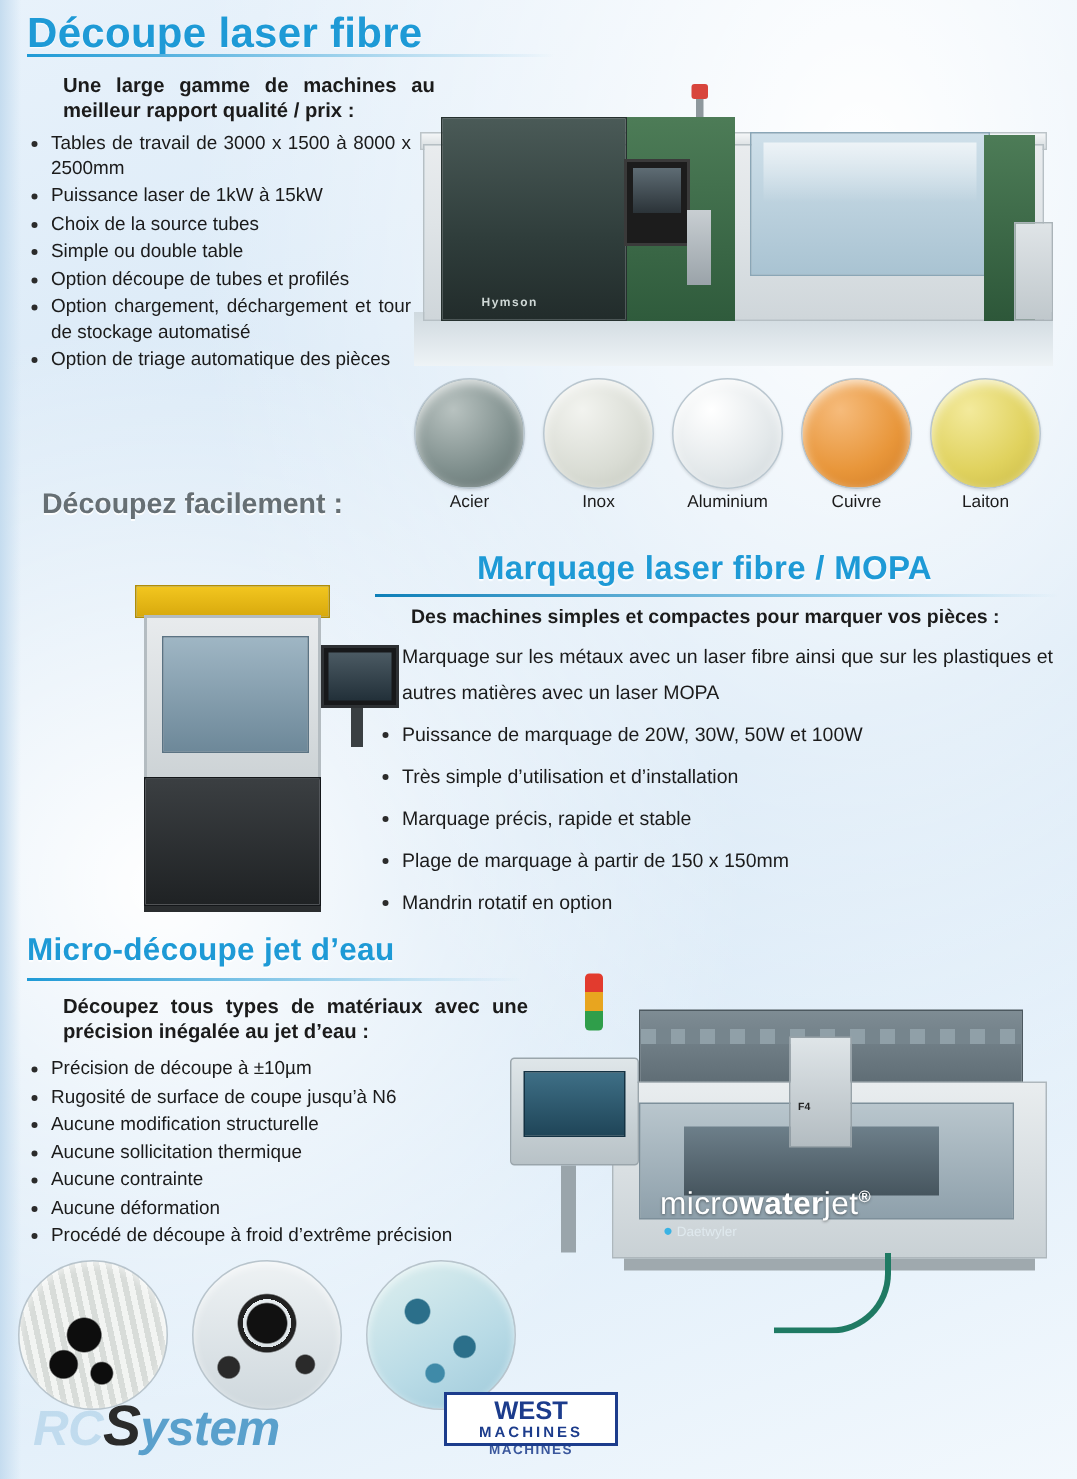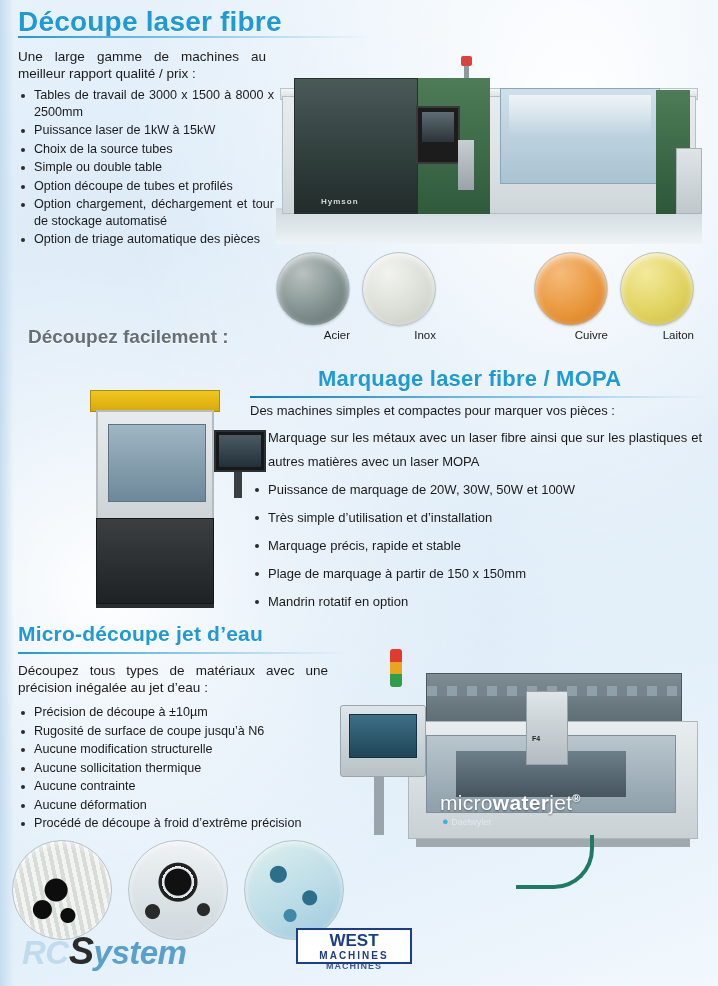--- a/index.html
+++ b/index.html
@@ -35,22 +35,23 @@
   .rule {
     position:absolute;
     height:2px;
     background:linear-gradient(90deg,#1e9ad6,#bfe0f2 75%,rgba(191,224,242,0));
   }
   .rule.dark { background:linear-gradient(90deg,#0d7fb8,#9ed2ec 70%,rgba(158,210,236,0)); }
 
   
   .lead {
     position:absolute;
-    font-size:13.5px; line-height:17px; color:#1b1b1b; font-weight:normal;
+    font-size:13.5px; line-height:17px; color:#1b1b1b; font-weight:bold;
     text-align:justify;
+    margin-left:24px;
   }
   ul.bullets {
     position:absolute; margin:0; padding:0; list-style:none;
   }
   ul.bullets li {
     position:relative;
     padding-left:16px;
     font-size:12.6px;
     line-height:16.5px;
     color:#1b1b1b;
@@ -131,21 +132,21 @@
     content:""; position:absolute; left:-3px; top:-8px; width:11px; height:10px;
     background:#d8453c; border-radius:2px;
   }
   .m1-logo{
     position:absolute; left:26px; top:118px; font-size:8px; color:#cfd8d6;
     letter-spacing:1px; font-weight:bold;
   }
 
   
   .swatches { position:absolute; left:276px; top:252px; width:430px; height:100px; }
-  .sw { position:absolute; top:0; width:74px; text-align:right; }
+  .sw { position:absolute; top:0; width:74px; text-align:center; }
   .sw .disc {
     width:74px; height:74px; border-radius:50%;
     border:1px solid #b9c6cf;
     box-shadow:inset 0 3px 7px rgba(255,255,255,.75), 0 1px 2px rgba(0,0,0,.12);
   }
   .sw .cap {
     margin-top:3px; font-size:11.5px; color:#1b1b1b;
   }
 
   
@@ -268,20 +269,24 @@
 
   <div class="swatches">
     <div class="sw" style="left:0px;">
       <div class="disc" style="background:radial-gradient(circle at 35% 28%, #b8c2c0, #7d8d8b 60%, #5f6e6d 100%);"></div>
       <div class="cap">Acier</div>
     </div>
     <div class="sw" style="left:86px;">
       <div class="disc" style="background:radial-gradient(circle at 35% 28%, #f2f3ef, #d9dcd4 60%, #c3c7bd 100%);"></div>
       <div class="cap">Inox</div>
     </div>
+    <div class="sw" style="left:172px;">
+      <div class="disc" style="background:radial-gradient(circle at 35% 28%, #ffffff, #e3e8ea 60%, #ccd4d8 100%);"></div>
+      <div class="cap">Aluminium</div>
+    </div>
     <div class="sw" style="left:258px;">
       <div class="disc" style="background:radial-gradient(circle at 35% 28%, #f6bb7b, #e8963a 58%, #cf7a23 100%);"></div>
       <div class="cap">Cuivre</div>
     </div>
     <div class="sw" style="left:344px;">
       <div class="disc" style="background:radial-gradient(circle at 35% 28%, #f3ea9c, #e0d25e 58%, #c8b843 100%);"></div>
       <div class="cap">Laiton</div>
     </div>
   </div>
 

